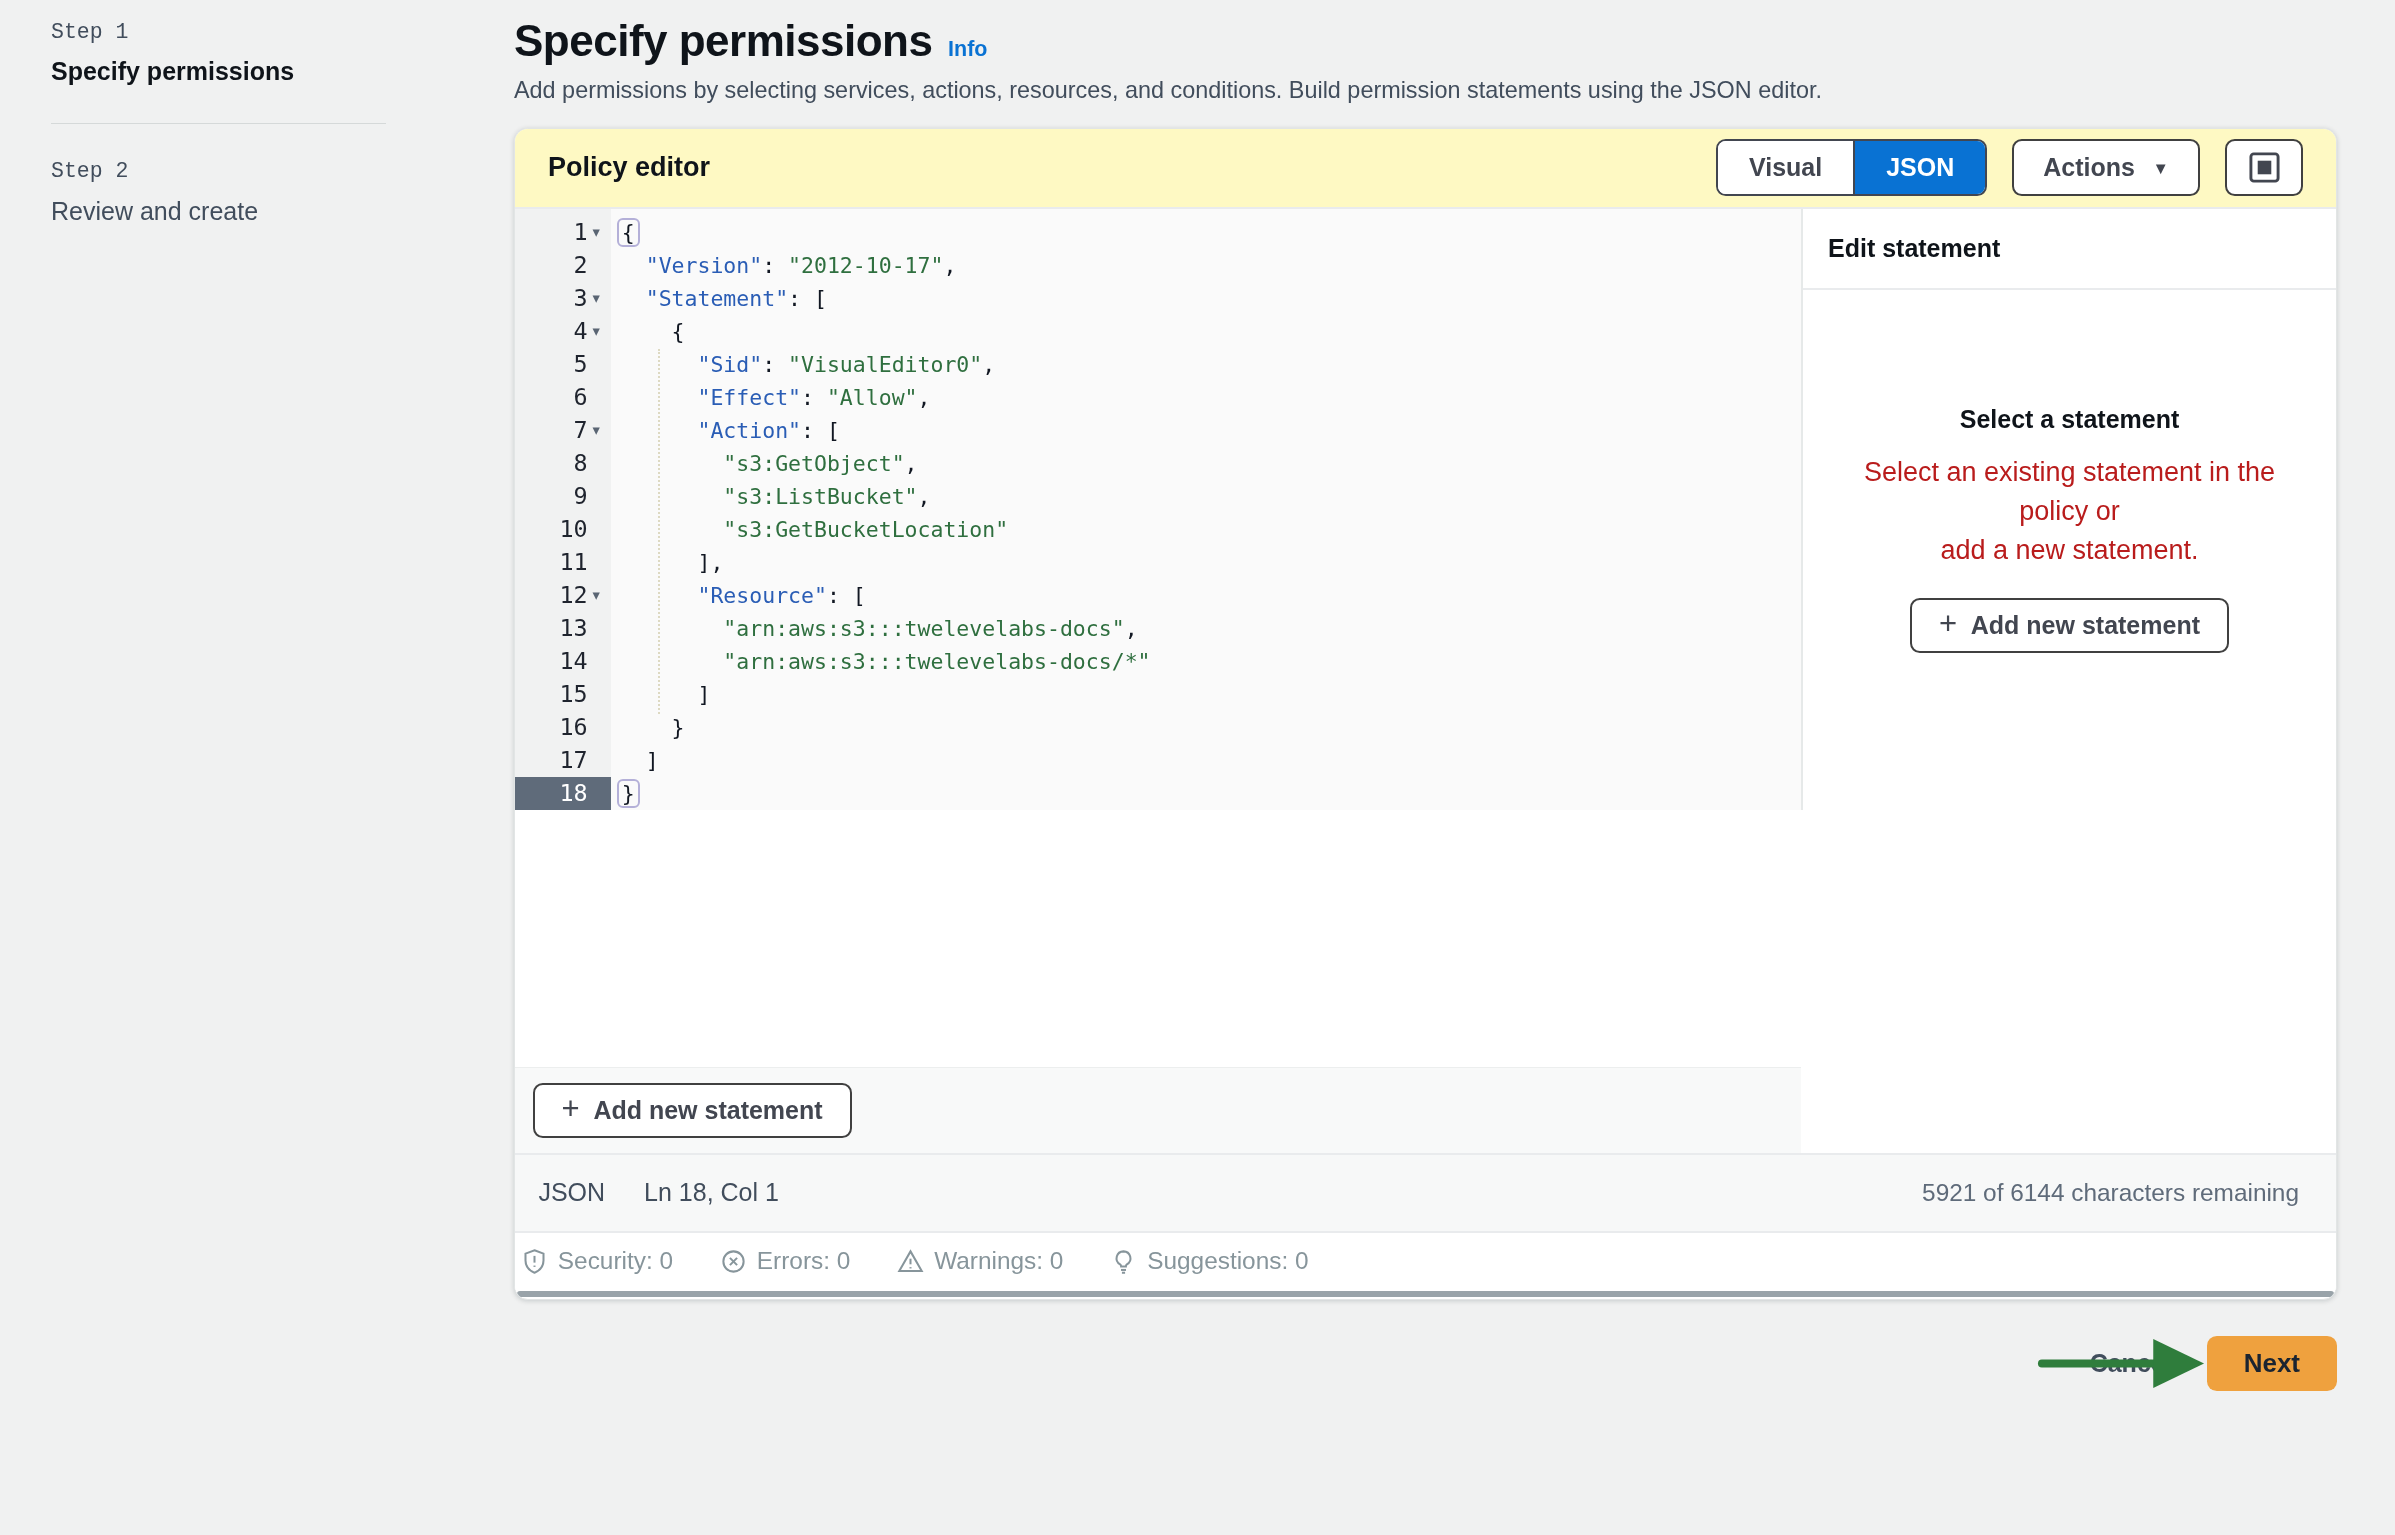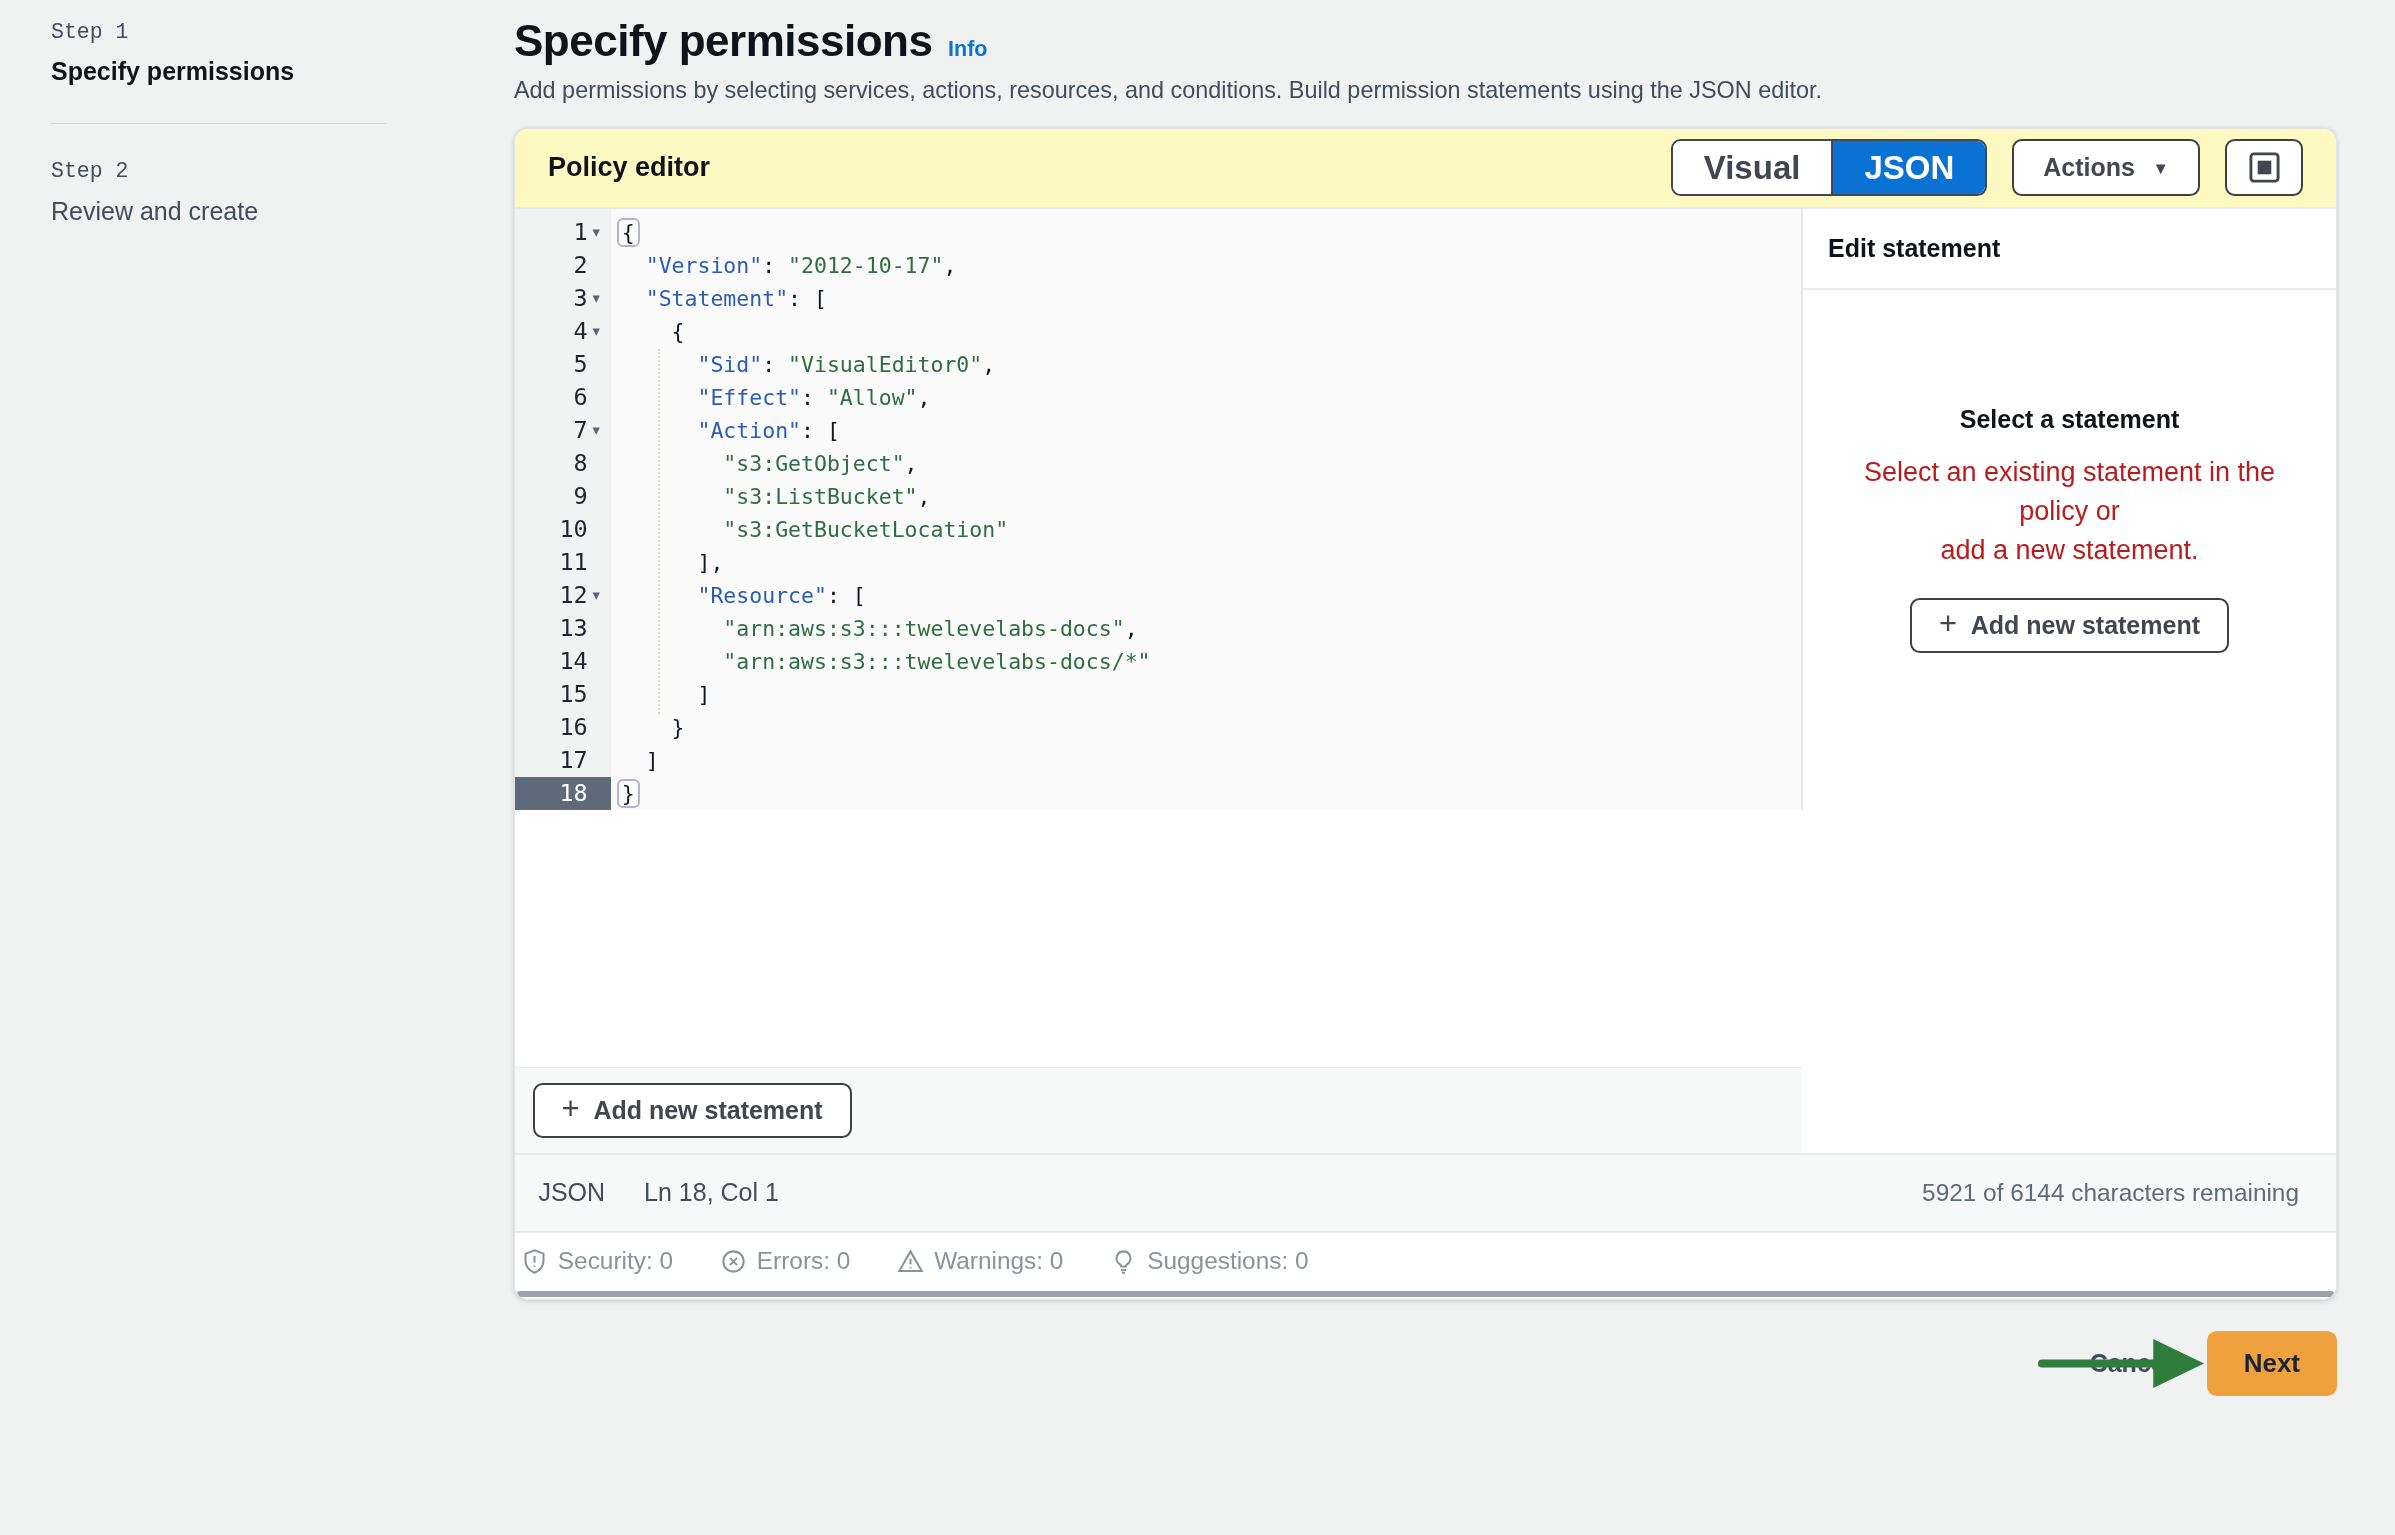--- a/index.html
+++ b/index.html
@@ -24,21 +24,21 @@
 
   
   .card { margin-top:23.4px; background:#fff; border:1px solid #e2e5e5; border-radius:13.7px;
           box-shadow:0 1px 4.9px rgba(0,28,36,.18); overflow:hidden; }
   .card-header { height:80px; display:flex; align-items:center; justify-content:space-between;
                  background:#fef9c3; border-bottom:2px solid #e9ebed; padding:0 33px; }
   .card-title { font-size:27px; font-weight:bold; }
   .controls { display:flex; align-items:center; gap:25px; }
   .segmented { display:flex; border:2px solid #424650; border-radius:9.8px; overflow:hidden;
                height:57px; background:#fff; }
-  .seg { border:none; background:#fff; color:#424650; font-family:inherit; font-size:33px;
+  .seg { border:none; background:#fff; color:#424650; font-family:inherit; font-size:25px;
          font-weight:bold; padding:0 31px; cursor:pointer; }
   .seg.active { background:#0972d3; color:#fff; border-left:2px solid #424650; }
   .btn { display:inline-flex; align-items:center; justify-content:center; height:57px;
          border:2px solid #404040; border-radius:9.8px; background:#fff; color:#424650;
          font-family:inherit; font-size:25px; font-weight:bold; cursor:pointer; }
   .actions-btn { padding:0 29px; gap:17.6px; }
   .caret { font-size:16.6px; margin-top:2.9px; }
   .icon-btn { width:78px; }
 
   
@@ -86,21 +86,21 @@
   .statusbar2 { height:59px; background:#fff; border-top:2px solid #e9ebed;
                 display:flex; align-items:center; gap:47px; padding:0 6px; }
   .stat { display:flex; align-items:center; gap:9.8px; color:#87959b; font-size:24.4px; cursor:pointer; }
   .stat svg { display:block; }
   .hscroll { height:6.8px; background:#99a3a9; margin:1px 2px 2px; border-radius:3.9px; }
 
   
   .page-footer { position:relative; margin-top:33px; height:60px;
                  display:flex; align-items:center; justify-content:flex-end; gap:35px; }
   .cancel { font-size:25px; font-weight:bold; color:#414d5c; cursor:pointer; }
-  .next-btn { height:65px; padding:0 37px; border:none; border-radius:9.8px; background:#efa13e;
+  .next-btn { height:55px; padding:0 37px; border:none; border-radius:9.8px; background:#efa13e;
               font-family:inherit; font-size:26px; font-weight:bold; color:#1b2430; cursor:pointer; }
   .arrow-annot { position:absolute; right:131px; top:2.9px; pointer-events:none; }
 </style>
 </head>
 <body>
 
 <div class="page">
 
   <nav class="steps">
     <div class="step">

